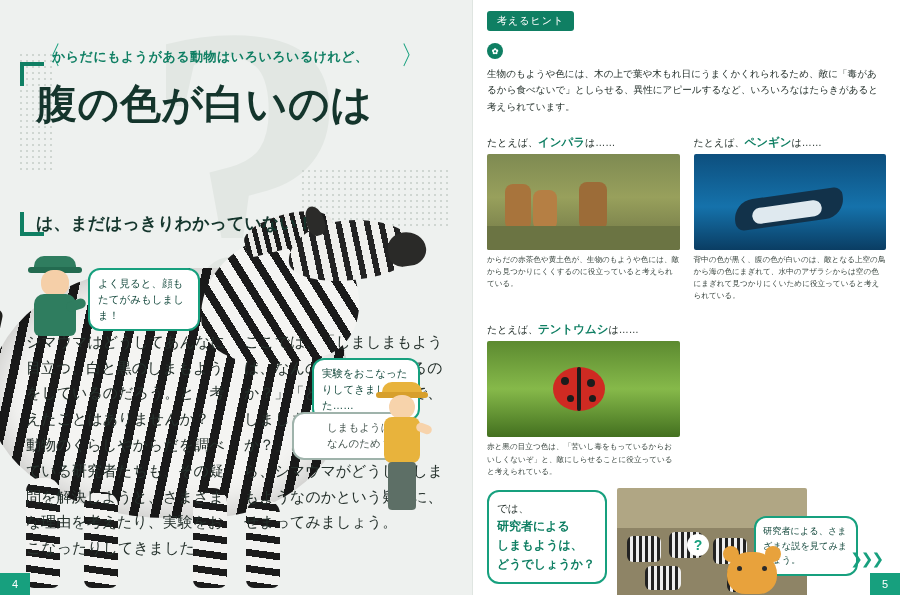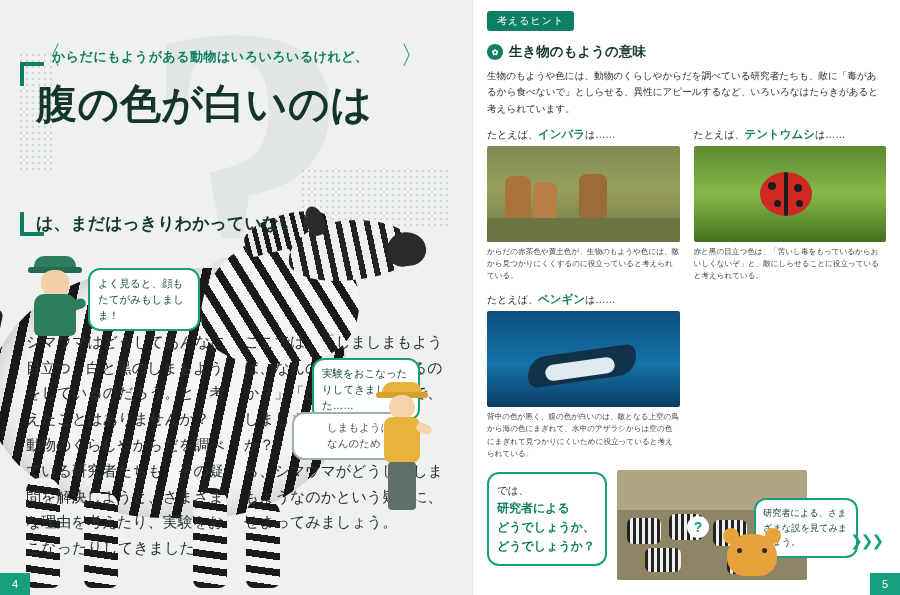--- a/index.html
+++ b/index.html
@@ -203,21 +203,21 @@
   }
   .sec-title .bullet {
     width:16px; height:16px; border-radius:50%;
     background:#0f7f63; color:#fff; font-size:8px;
     display:inline-flex; align-items:center; justify-content:center;
   }
   .intro-p {
     margin-top:7px; font-size:9.6px; line-height:1.7; color:#25312c;
   }
   .grid2 { display:grid; grid-template-columns:1fr 1fr; gap:10px 14px; margin-top:10px; }
-  .item-head { font-size:10px; color:#25312c; margin-bottom:4px; }
+  .item-head { font-size:10px; color:#25312c; margin-bottom:4px;margin-top:10px; }
   .item-head b { color:#0f7f63; font-size:11.5px; }
   .photo { width:100%; height:96px; border-radius:2px; position:relative; overflow:hidden; }
   .ph-impala { background:linear-gradient(180deg,#7e8a52 0%,#98a05c 45%,#6d7344 100%); }
   .ph-leopard { background:linear-gradient(180deg,#6d7d4e 0%,#8c9a63 40%,#55633c 100%); }
   .ph-penguin { background:linear-gradient(180deg,#0d4f7e 0%,#1572ab 55%,#0a3d63 100%); }
   .ph-ladybug { background:linear-gradient(180deg,#5c8a30 0%,#86b94a 50%,#43701f 100%); }
   .blob { position:absolute; border-radius:50%; }
   .cap { font-size:7.6px; line-height:1.6; color:#38443e; margin-top:4px; }
 
   .closing {
@@ -326,75 +326,74 @@
     </div>
 
     <div class="pagenum-left">4</div>
   </div>
 
   <div class="page-right">
     <span class="hint-tab">考えるヒント</span>
 
     <div class="sec-title">
       <span class="bullet">✿</span>
-      <span>生き物のもようの意味</span>
-    </div>
-
-    <div class="intro-p">生物のもようや色には、動物のくらしやからだを調べている研究者たちも、敵に「毒があるから食べないで」としらせる、異性にアピールするなど、いろいろなはたらきがあると考えられています。</div>
+    </div>
+
+    <div class="intro-p">生物のもようや色には、木の上で葉や木もれ日にうまくかくれられるため、敵に「毒があるから食べないで」としらせる、異性にアピールするなど、いろいろなはたらきがあると考えられています。</div>
 
     <div class="grid2">
 
       <div>
         <div class="item-head">
           <span>たとえば、</span><b>インパラ</b><span>は……</span>
         </div>
         <div class="photo ph-impala">
           <div class="blob" style="left:18px;top:30px;width:26px;height:46px;background:#a8743c;border-radius:8px;"></div>
           <div class="blob" style="left:46px;top:36px;width:24px;height:40px;background:#b57f44;border-radius:8px;"></div>
           <div class="blob" style="left:92px;top:28px;width:28px;height:48px;background:#9c6c38;border-radius:8px;"></div>
           <div class="blob" style="left:0;top:72px;width:100%;height:24px;background:#6b7443;border-radius:0;"></div>
         </div>
         <div class="cap">からだの赤茶色や黄土色が、生物のもようや色には、敵から見つかりにくくするのに役立っていると考えられている。</div>
       </div>
 
+
+      <div>
+        <div class="item-head">
+          <span>たとえば、</span><b>ペンギン</b><span>は……</span>
+        </div>
+        <div class="photo ph-penguin">
+          <div class="blob" style="left:40px;top:40px;width:110px;height:30px;background:#12324a;border-radius:20px 8px 20px 8px;transform:rotate(-8deg);"></div>
+          <div class="blob" style="left:58px;top:50px;width:70px;height:16px;background:#dfe9ef;border-radius:12px;transform:rotate(-8deg);"></div>
+        </div>
+        <div class="cap">背中の色が黒く、腹の色が白いのは、敵となる上空の鳥から海の色にまぎれて、水中のアザラシからは空の色にまぎれて見つかりにくいために役立っていると考えられている。</div>
+      </div>
 
       <div>
         <div class="item-head">
           <span>たとえば、</span><b>テントウムシ</b><span>は……</span>
         </div>
         <div class="photo ph-ladybug">
           <div class="blob" style="left:66px;top:26px;width:52px;height:44px;background:#cf2a22;border-radius:50%;"></div>
           <div class="blob" style="left:90px;top:26px;width:4px;height:44px;background:#1c1c1c;border-radius:2px;"></div>
           <div class="blob" style="left:74px;top:36px;width:8px;height:8px;background:#1c1c1c;"></div>
           <div class="blob" style="left:100px;top:38px;width:8px;height:8px;background:#1c1c1c;"></div>
           <div class="blob" style="left:80px;top:54px;width:7px;height:7px;background:#1c1c1c;"></div>
           <div class="blob" style="left:102px;top:54px;width:7px;height:7px;background:#1c1c1c;"></div>
         </div>
         <div class="cap">赤と黒の目立つ色は、「苦いし毒をもっているからおいしくないぞ」と、敵にしらせることに役立っていると考えられている。</div>
       </div>
 
-      <div>
-        <div class="item-head">
-          <span>たとえば、</span><b>ペンギン</b><span>は……</span>
-        </div>
-        <div class="photo ph-penguin">
-          <div class="blob" style="left:40px;top:40px;width:110px;height:30px;background:#12324a;border-radius:20px 8px 20px 8px;transform:rotate(-8deg);"></div>
-          <div class="blob" style="left:58px;top:50px;width:70px;height:16px;background:#dfe9ef;border-radius:12px;transform:rotate(-8deg);"></div>
-        </div>
-        <div class="cap">背中の色が黒く、腹の色が白いのは、敵となる上空の鳥から海の色にまぎれて、水中のアザラシからは空の色にまぎれて見つかりにくいために役立っていると考えられている。</div>
-      </div>
-
     </div>
 
 
     <div class="bottom-zone">
       <div class="q-balloon">
         <div class="lead">では、</div>
         <div>研究者による</div>
-        <div>どうでしょうか、</div>
+        <div>しまもようは、</div>
         <div>どうでしょうか？</div>
       </div>
 
       <div class="zeb-photo">
         <div class="blob" style="left:0;top:0;width:190px;height:44px;background:#b0a684;border-radius:0;"></div>
         <div class="blob" style="left:0;top:40px;width:190px;height:70px;background:#8e8466;border-radius:0;"></div>
         <div class="blob" style="left:10px;top:48px;width:34px;height:26px;background:repeating-linear-gradient(90deg,#222 0 3px,#eee 3px 6px);border-radius:6px;"></div>
         <div class="blob" style="left:52px;top:44px;width:34px;height:26px;background:repeating-linear-gradient(90deg,#222 0 3px,#eee 3px 6px);border-radius:6px;"></div>
         <div class="blob" style="left:96px;top:50px;width:34px;height:26px;background:repeating-linear-gradient(90deg,#222 0 3px,#eee 3px 6px);border-radius:6px;"></div>
         <div class="blob" style="left:140px;top:46px;width:34px;height:26px;background:repeating-linear-gradient(90deg,#222 0 3px,#eee 3px 6px);border-radius:6px;"></div>

